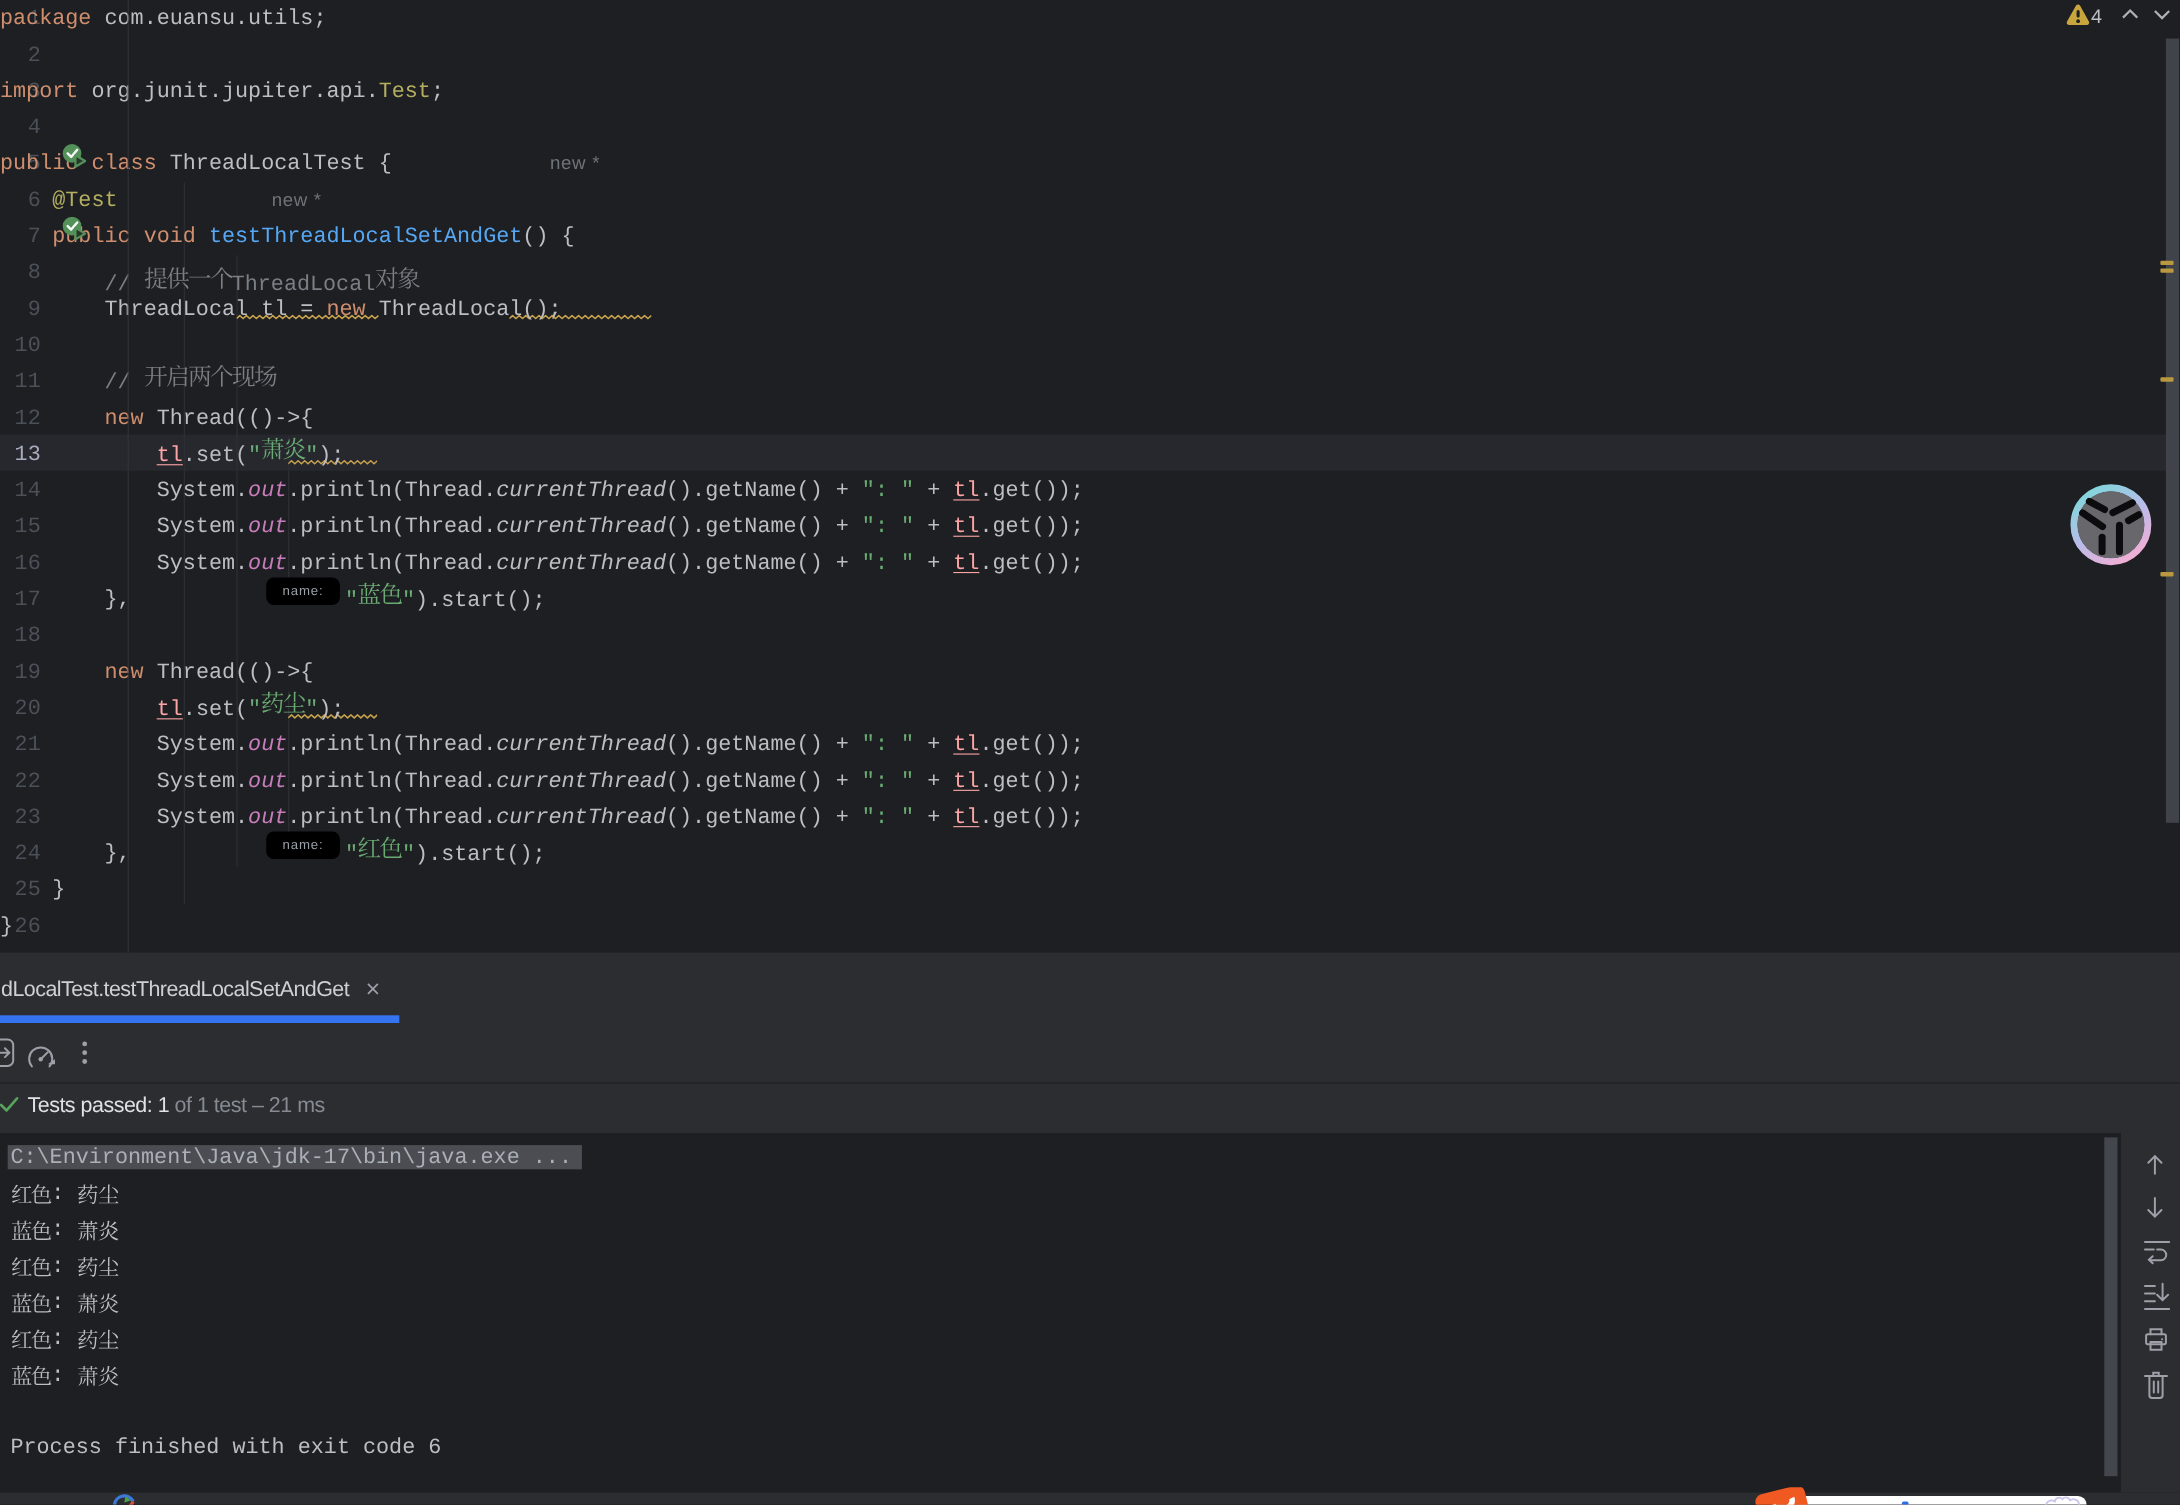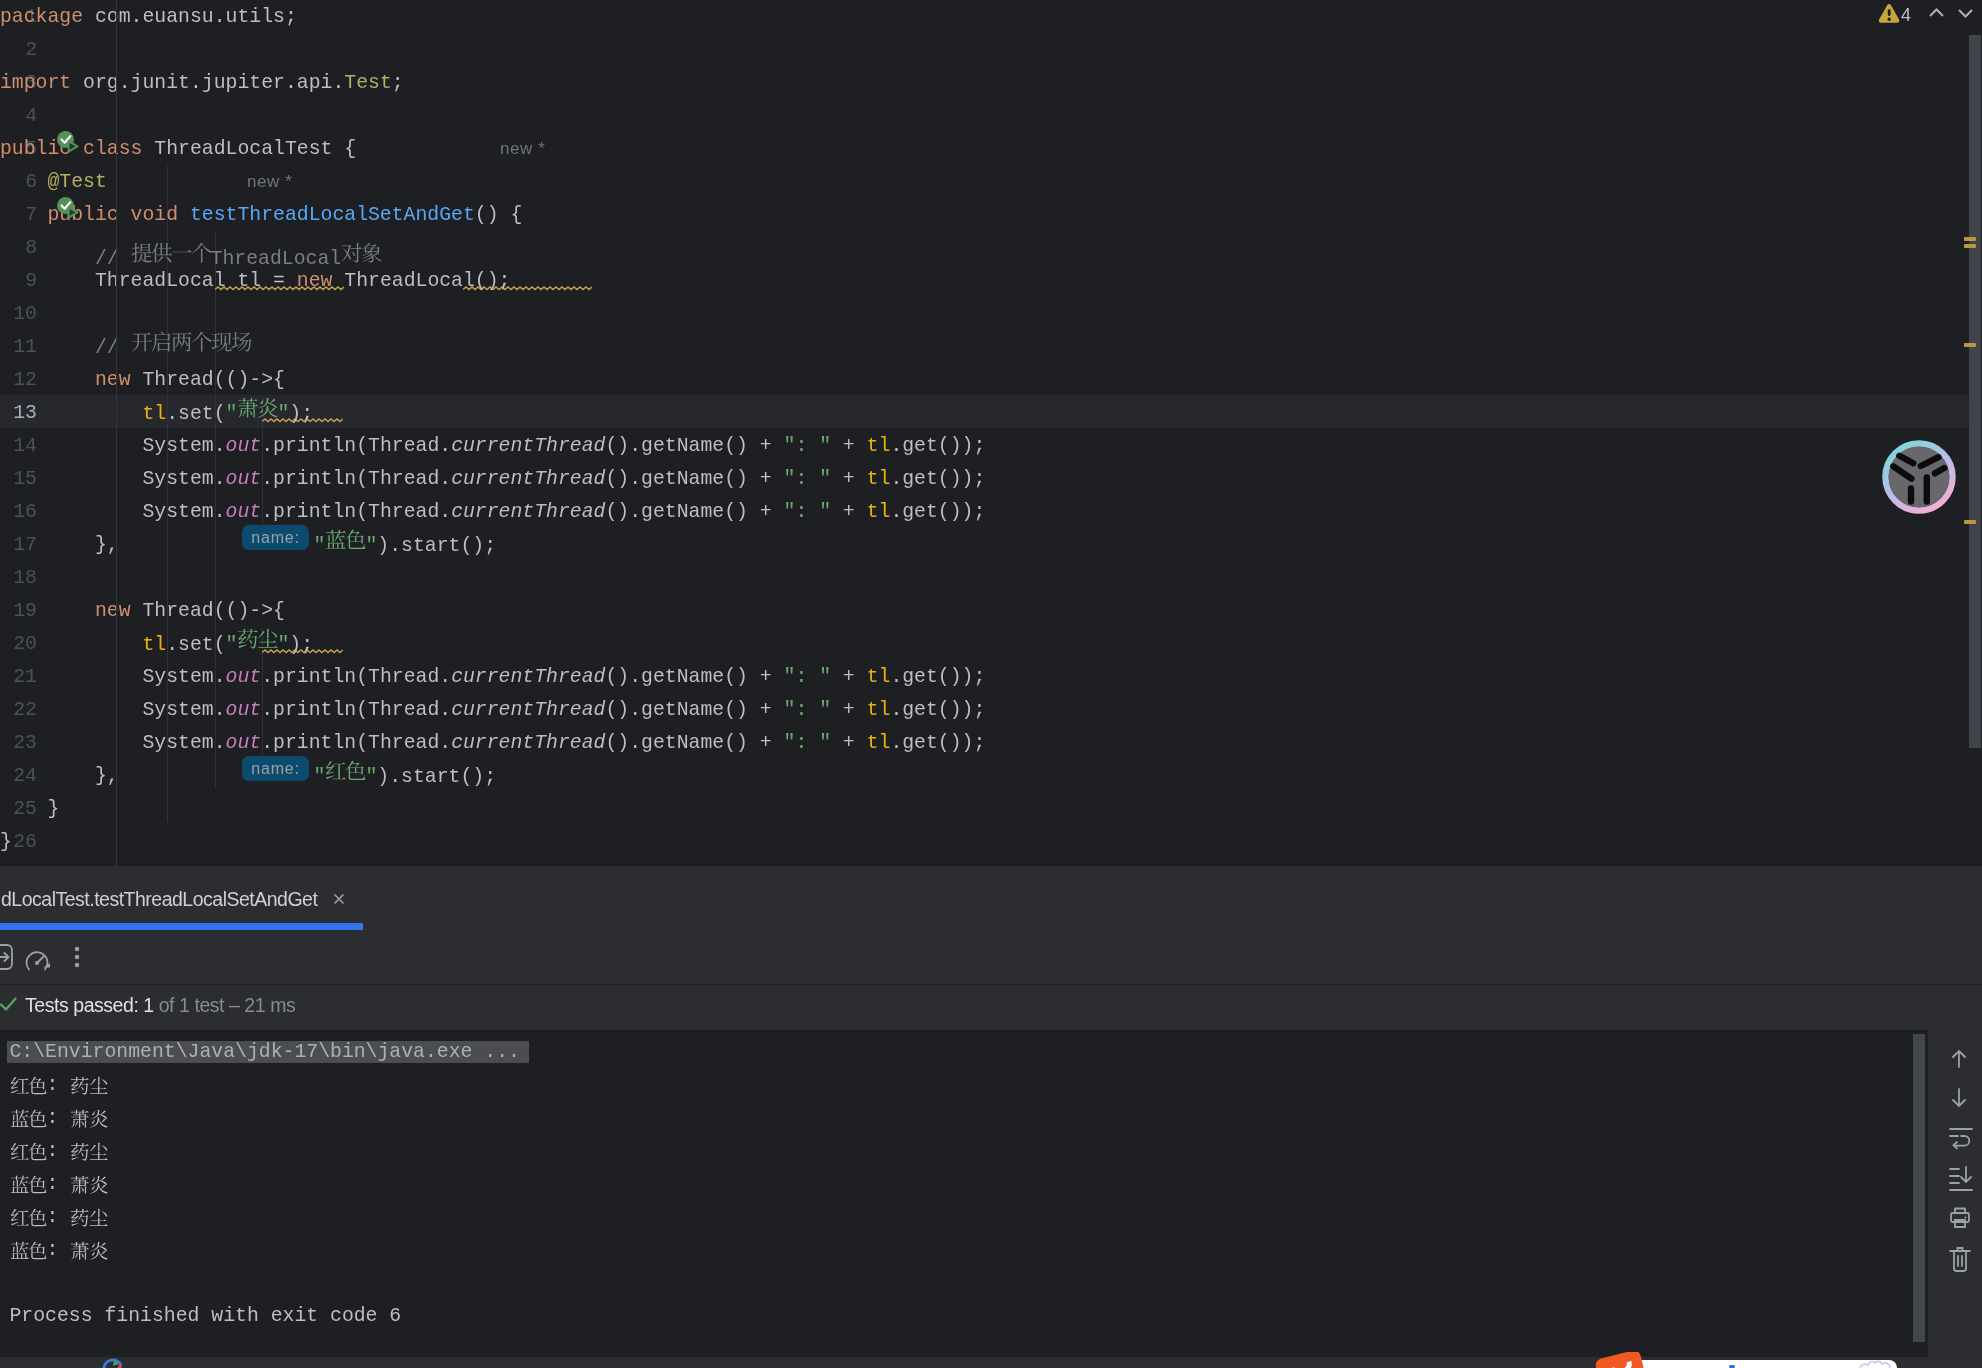--- a/index.html
+++ b/index.html
@@ -2,25 +2,25 @@
 <html><head><meta charset="utf-8"><style>
 *{margin:0;padding:0;box-sizing:border-box}
 html,body{width:1982px;height:1368px;overflow:hidden;background:#1e1f22}
 body{position:relative;font-family:"Liberation Sans",sans-serif}
 .mono{font-family:"Liberation Mono",monospace;font-size:19.8px;line-height:33px;white-space:pre}
 #editor{position:absolute;left:0;top:0;width:1982px;height:866px;background:#1e1f22;overflow:hidden}
 .ln{position:absolute;left:0;width:37px;text-align:right;color:#4b5059;height:33px}
 .cl{position:absolute;left:0;right:0;height:33px;}
 .kw{color:#cf8e6d}.df{color:#bcbec4}.str{color:#6aab73}.cm{color:#7a7e85}.an{color:#b3ae60}
 .mt{color:#56a8f5}.fd{color:#c77dbb}.it{font-style:italic}
-.tlu{color:#eab308;text-decoration-thickness:1.4px;text-underline-offset:3px}
+.tlu{color:#fca5a5;text-decoration:underline;text-decoration-thickness:1.4px;text-underline-offset:3px}
 .cje{width:21.5px;height:21.5px;vertical-align:0.5px;margin-right:-1.5px}
 .cjc{width:19.5px;height:19.5px;vertical-align:-5.5px;margin-right:-1px}
 .hint{position:absolute;font-size:17px;letter-spacing:0.6px;color:#6f737a;font-family:"Liberation Sans",sans-serif}
-.chip{position:absolute;width:67px;height:25px;background:#0c4a6e;border-radius:7px;color:#9aa0a8;font-size:16px;letter-spacing:0.8px;text-align:center;line-height:25px}
+.chip{position:absolute;width:67px;height:25px;background:#000000;border-radius:7px;color:#9aa0a8;font-size:12px;letter-spacing:0.8px;text-align:center;line-height:25px}
 .guide{position:absolute;width:1px;background:#2e3136}
 #curline{position:absolute;left:0;width:1969px;top:395px;height:33px;background:#26282e}
 #gutsep{position:absolute;left:116px;top:0;width:1px;height:866px;background:#313438}
 .dash{position:absolute;left:1964px;width:12px;height:4px;background:#b9983f;border-radius:1px}
 #edthumb{position:absolute;left:1969px;top:35px;width:12px;height:713px;background:#404349}
 #tool{position:absolute;left:0;top:866px;width:1982px;height:491px;background:#2b2d30}
 #console{position:absolute;left:0;top:1030px;width:1928px;height:327px;background:#1e1f22;overflow:hidden}
 .crow{position:absolute;left:0;height:33px;padding-left:9.5px}
 #conthumb{position:absolute;left:1913px;top:1034px;width:12px;height:308px;background:#43464c}
 #status{position:absolute;left:0;top:1357px;width:1982px;height:11px;background:#2b2d30}

